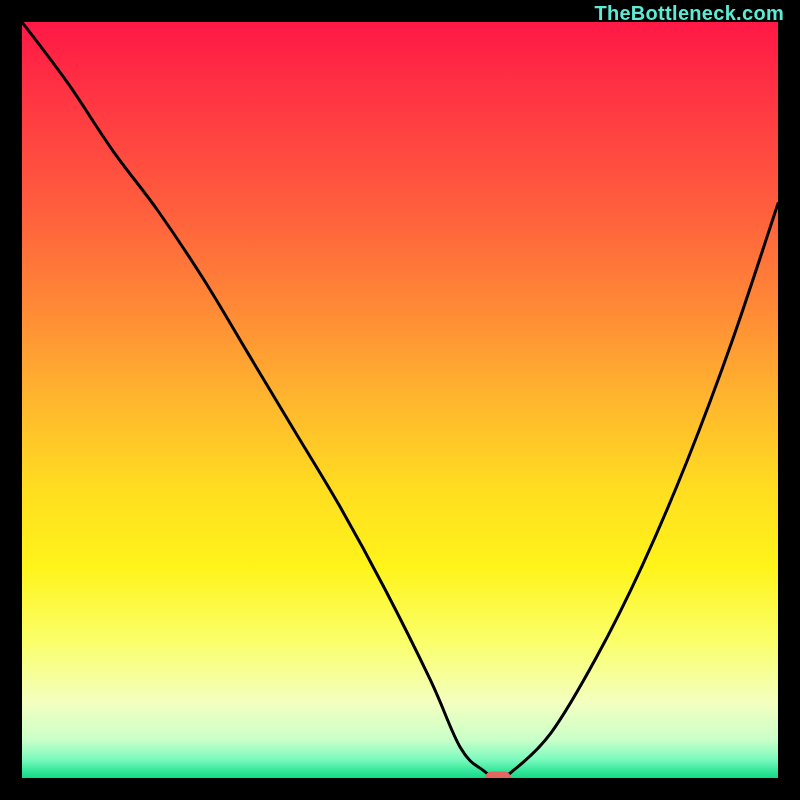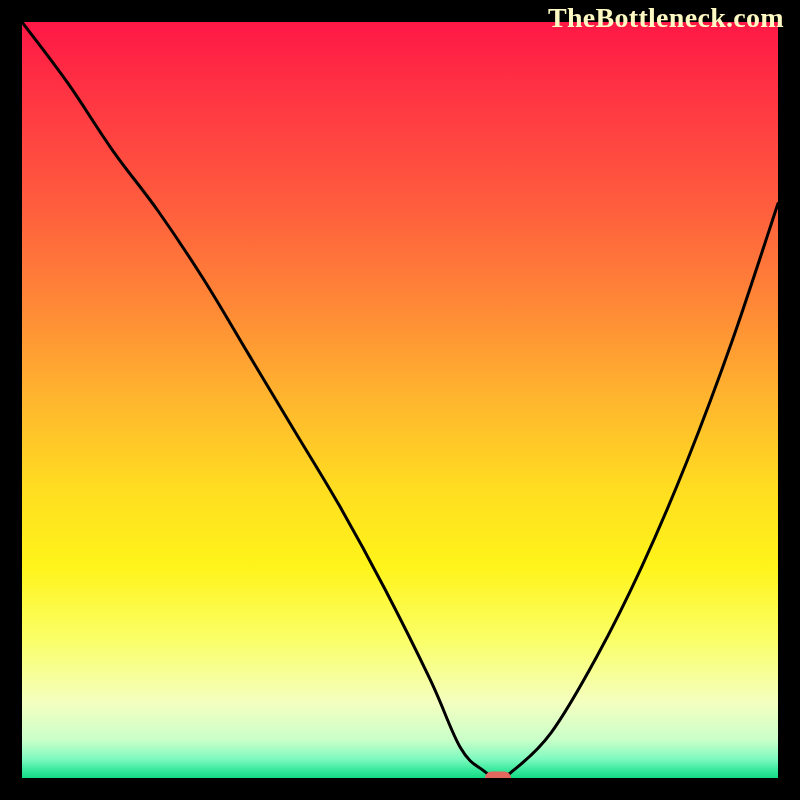--- a/index.html
+++ b/index.html
@@ -43,24 +43,24 @@
     width: 26px;
     height: 13px;
     border-radius: 7px;
     background: #e1675f;
     transform: translate(-50%, -50%);
   }
   .watermark {
     position: absolute;
     top: 2px;
     right: 16px;
-    font-family: Liberation Serif, serif;
-    font-size: 28px;
+    font-family: Liberation Sans, sans-serif;
+    font-size: 20px;
     font-weight: 600;
-    color: #fef9c3;
+    color: #5eead4;
     letter-spacing: 0.3px;
   }
 </style>
 </head>
 <body>
 
 <div class="chart-container">
 
   <div class="plot-area">
     <svg class="gradient-bg" viewBox="0 0 756 756" preserveAspectRatio="none">

